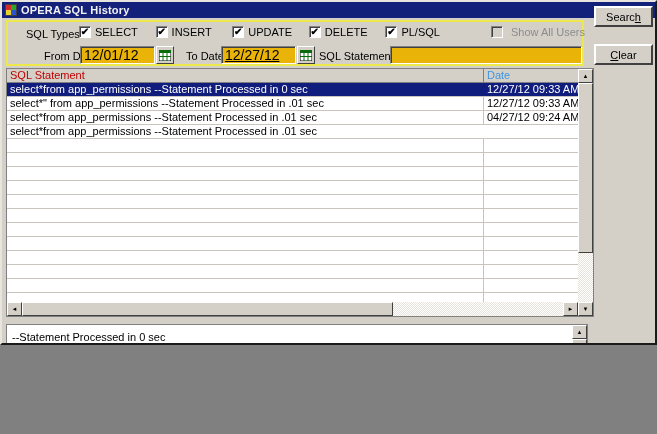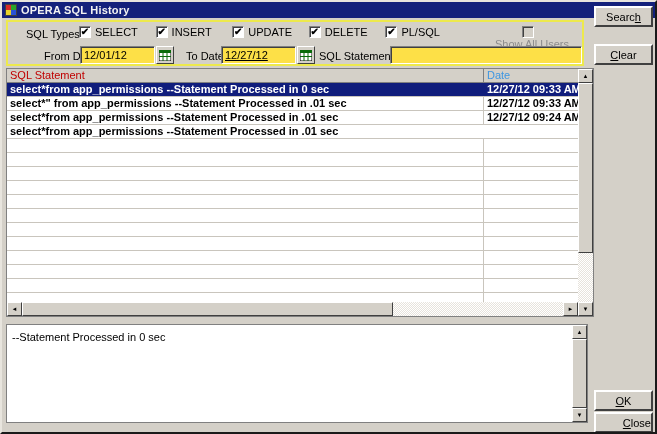--- a/index.html
+++ b/index.html
@@ -1,67 +1,67 @@
 <!DOCTYPE html>
 <html><head>
 <meta charset="utf-8">
 <style>
   * { box-sizing: border-box; margin: 0; padding: 0; }
   html,body { background:#808080; }
   body { font-family:"Liberation Sans", sans-serif; font-size:11px; color:#000; }
 
-  .win { position:relative; width:657px; height:434px; background:#D4D0C8;
+  .win { position:relative; width:657px; height:345px; background:#D4D0C8;
          border:2px solid; border-color:#E8E5DE #1a1a1a #1a1a1a #E8E5DE; overflow:hidden; }
 
   
   .titlebar { position:absolute; left:0; top:0; right:0; height:16px; background:#14217B;
               display:flex; align-items:center; padding-left:3px; }
   .title-icon { width:12px; height:12px; margin-right:4px; flex:none; }
   .title-text { color:#F2F2F2; font-weight:bold; font-size:11px; letter-spacing:0.2px; }
 
   
   .panel { position:absolute; left:4px; top:18px; width:578px; height:46px;
            border:2px solid #EDE94C; background:#D4D0C8; }
   .row1 { position:absolute; left:0; top:2px; right:0; height:20px; }
   .row2 { position:absolute; left:0; top:24px; right:0; height:20px; }
   .plabel { position:absolute; top:4px; color:#000; white-space:nowrap; }
   .cbhost { position:absolute; left:71px; top:2px; right:120px; display:flex; }
   .cb { display:flex; align-items:center; width:77px; cursor:default; }
   .cbbox { width:12px; height:12px; background:#fff; border:1px solid;
            border-color:#808080 #fff #fff #808080; box-shadow:inset 1px 1px 0 #404040;
            font-size:10px; line-height:10px; text-align:center; color:#000; margin-right:4px;
            font-weight:bold; }
-  .cb-sau { position:absolute; left:483px; top:2px; display:flex; align-items:center;flex-direction:column; }
+  .cb-sau { position:absolute; left:483px; top:2px; display:flex; align-items:center; }
   .cbbox.disabled { background:#D4D0C8; }
   .cblabel.disabled { color:#8C8C8C; margin-left:4px; }
   .cblabel { white-space:nowrap; }
 
-  .field { position:absolute; top:0; height:18px; background:#fde047; border:1px solid;
+  .field { position:absolute; top:0; height:18px; background:#eab308; border:1px solid;
            border-color:#808080 #fff #fff #808080; box-shadow:inset 1px 1px 0 #404040;
-           font-family:"Liberation Sans", sans-serif; font-size:11px; padding:0 3px; color:#000; }
+           font-family:"Liberation Sans", sans-serif; font-size:14px; padding:0 3px; color:#000; }
   .calbtn { position:absolute; top:0; width:18px; height:18px; background:#D4D0C8;
             border:1px solid; border-color:#fff #404040 #404040 #fff; padding:0;
             display:flex; align-items:center; justify-content:center; cursor:default; }
 
   
   .btn { position:absolute; left:592px; width:59px; height:21px; background:#D4D0C8;
          border:2px solid; border-color:#fff #404040 #404040 #fff;
          font-family:"Liberation Sans", sans-serif; font-size:11px; color:#000; cursor:default;
          text-align:center; padding:0; }
   .btn .mn { text-decoration:underline; }
 
   
   .table { position:absolute; left:4px; top:66px; width:588px; height:249px;
            border:1px solid #808080; background:#fff; overflow:hidden; }
   .thead { position:absolute; left:0; top:0; right:15px; height:14px; background:#D4D0C8;
            border-bottom:1px solid #808080; display:flex; }
   .th-st { flex:1; padding-left:3px; color:#C00000; line-height:13px; }
   .th-dt { width:95px; border-left:1px solid #808080; padding-left:3px; color:#3E97E2; line-height:13px; }
   .tbody { position:absolute; left:0; top:14px; right:15px; bottom:14px; overflow:hidden; background:#fff; }
-  .trow { display:flex; height:14px; border-bottom:1px solid #C9C5BD; background:#fff;font-weight:bold; }
+  .trow { display:flex; height:14px; border-bottom:1px solid #C9C5BD; background:#fff; }
   .trow.sel { background:#101D7C; color:#fff; }
   .cell-st { flex:1; padding-left:3px; line-height:13px; white-space:nowrap; overflow:hidden; }
   .cell-dt { width:95px; border-left:1px solid #C9C5BD; padding-left:3px; line-height:13px; white-space:nowrap; }
   .trow.sel .cell-dt { border-left-color:#101D7C; }
 
   
   .dither { background-color:#E7E3DC;
             background-image:linear-gradient(45deg,#fff 25%,transparent 25%,transparent 75%,#fff 75%),
                              linear-gradient(45deg,#fff 25%,transparent 25%,transparent 75%,#fff 75%);
             background-size:2px 2px; background-position:0 0,1px 1px; }
@@ -175,21 +175,21 @@
         <div class="trow sel">
           <div class="cell-st">select*from app_permissions --Statement Processed in 0 sec</div>
           <div class="cell-dt">12/27/12 09:33 AM</div>
         </div>
         <div class="trow">
           <div class="cell-st">select*" from app_permissions --Statement Processed in .01 sec</div>
           <div class="cell-dt">12/27/12 09:33 AM</div>
         </div>
         <div class="trow">
           <div class="cell-st">select*from app_permissions --Statement Processed in .01 sec</div>
-          <div class="cell-dt">12/27/12 09:24 AM</div>
+          <div class="cell-dt">04/27/12 09:24 AM</div>
         </div>
         <div class="trow">
           <div class="cell-st">select*from app_permissions --Statement Processed in .01 sec</div>
         </div>
         <div class="trow">
           <div class="cell-st"></div>
           <div class="cell-dt"></div>
         </div>
         <div class="trow">
           <div class="cell-st"></div>

